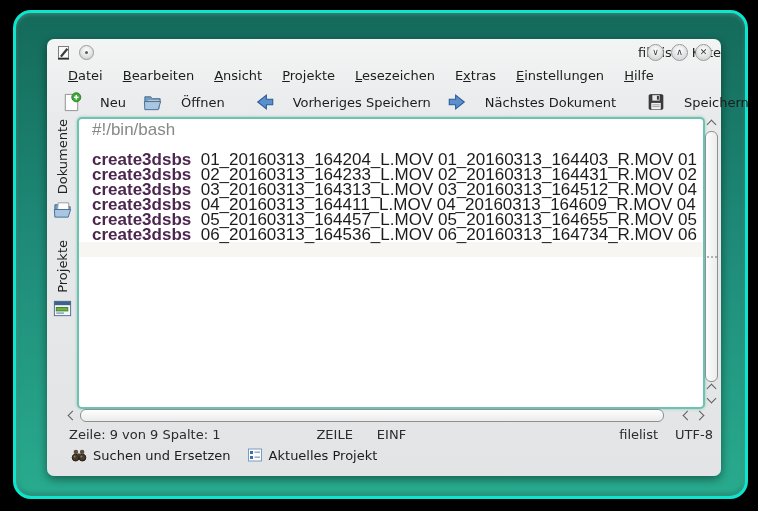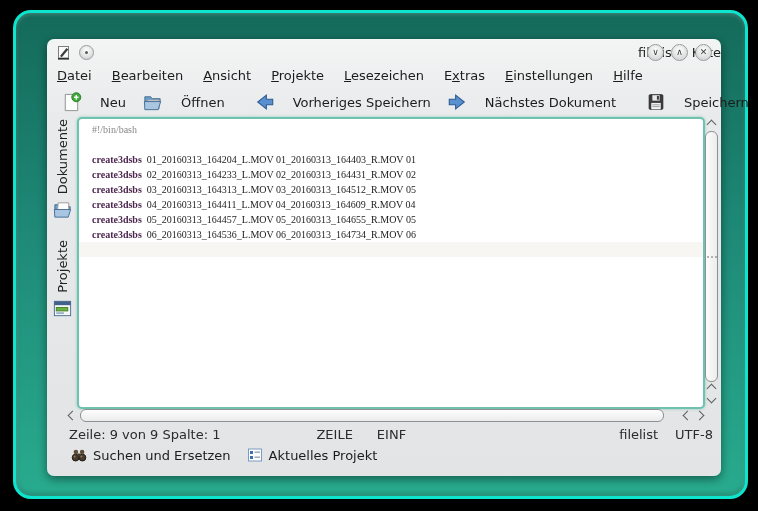--- a/index.html
+++ b/index.html
@@ -29,39 +29,39 @@
   .circle-btn{
     width:17px;height:17px;border-radius:50%;
     background:radial-gradient(circle at 50% 35%,#ffffff,#d9dadb 70%,#c7c8c9);
     border:1px solid #9a9b9c;box-sizing:border-box;
     display:flex;align-items:center;justify-content:center;
     font-size:9px;color:#3a3a3a;line-height:1;
   }
   .dot-btn{width:15px;height:15px;}
   .dot-btn::after{content:"";width:3px;height:3px;border-radius:50%;background:#5a5a5a;}
   
-  .menubar{display:flex;align-items:center;height:23px;padding:0 0;}
+  .menubar{display:flex;align-items:center;height:23px;padding:0 11px;}
   .menu-item{padding:2px 10px;font-size:13px;white-space:nowrap;cursor:default;}
   .menu-item u{text-decoration:underline;}
   
   .toolbar{display:flex;align-items:center;height:30px;padding:0 6px;}
   .tbtn{display:flex;align-items:center;gap:18px;padding:2px 8px;font-size:13px;white-space:nowrap;border-radius:3px;}
   .tsep{width:1px;height:23px;background:#b3b4b6;margin:0 7px;}
   .toverflow{margin-left:auto;display:flex;align-items:center;padding-right:3px;}
   
   .side{position:absolute;left:1px;top:80px;width:29px;display:flex;flex-direction:column;align-items:center;}
   .vtab{display:flex;flex-direction:column;align-items:center;gap:5px;margin-bottom:20px;}
   .vlabel{writing-mode:vertical-rl;transform:rotate(180deg);font-size:13px;color:#222;}
   
   .editor-frame{
     position:absolute;left:30px;top:78px;width:624px;height:288px;
     border:2px solid #6fc2b0;border-radius:5px;background:#fff;overflow:hidden;
     box-shadow:0 0 3px rgba(111,194,176,.8);
   }
-  .code{font-family:Liberation Serif, serif;font-size:10px;line-height:15px;padding-top:3px;}
+  .code{font-family:Liberation Sans, sans-serif;font-size:17px;line-height:15px;padding-top:3px;}
   .line{height:15px;white-space:pre;padding-left:13px;}
   .line.comment{color:#898887;}
   .cmd{color:#4d2650;font-weight:bold;margin-right:1ch;}
   .line.current{background:#f7f6f2;}
   
   .ch{width:6px;height:6px;border:solid #5d5e60;border-width:0 0 1.6px 1.6px;display:inline-block;}
   .ch-up{transform:rotate(135deg);}
   .ch-down{transform:rotate(-45deg);}
   .ch-left{transform:rotate(45deg);}
   .ch-right{transform:rotate(225deg);}
@@ -208,21 +208,21 @@
         </span>
       </div>
     </div>
 
     <div class="editor-frame">
       <div class="code">
         <div class="line comment"><span>#!/bin/bash</span></div>
         <div class="line"><span></span></div>
         <div class="line"><span class="cmd">create3dsbs</span><span>01_20160313_164204_L.MOV 01_20160313_164403_R.MOV 01</span></div>
         <div class="line"><span class="cmd">create3dsbs</span><span>02_20160313_164233_L.MOV 02_20160313_164431_R.MOV 02</span></div>
-        <div class="line"><span class="cmd">create3dsbs</span><span>03_20160313_164313_L.MOV 03_20160313_164512_R.MOV 05</span></div>
+        <div class="line"><span class="cmd">create3dsbs</span><span>03_20160313_164313_L.MOV 03_20160313_164512_R.MOV 04</span></div>
         <div class="line"><span class="cmd">create3dsbs</span><span>04_20160313_164411_L.MOV 04_20160313_164609_R.MOV 04</span></div>
         <div class="line"><span class="cmd">create3dsbs</span><span>05_20160313_164457_L.MOV 05_20160313_164655_R.MOV 05</span></div>
         <div class="line"><span class="cmd">create3dsbs</span><span>06_20160313_164536_L.MOV 06_20160313_164734_R.MOV 06</span></div>
         <div class="line current"><span></span></div>
       </div>
     </div>
 
     <div class="vscroll">
       <span class="ch ch-up" style="margin-top:3px;"></span>
       <div class="thumb">

